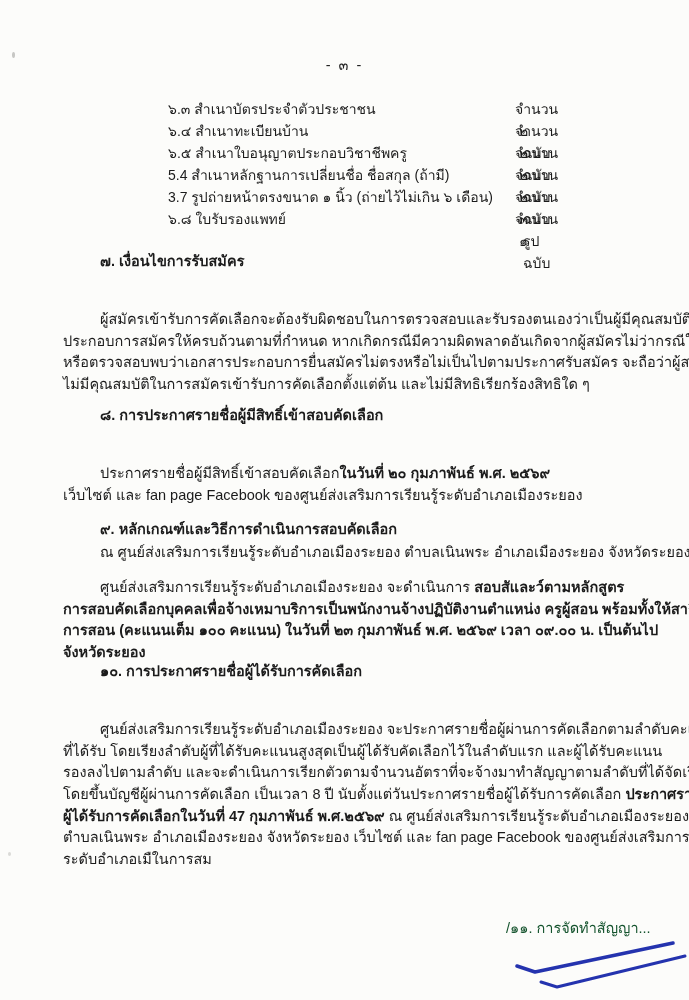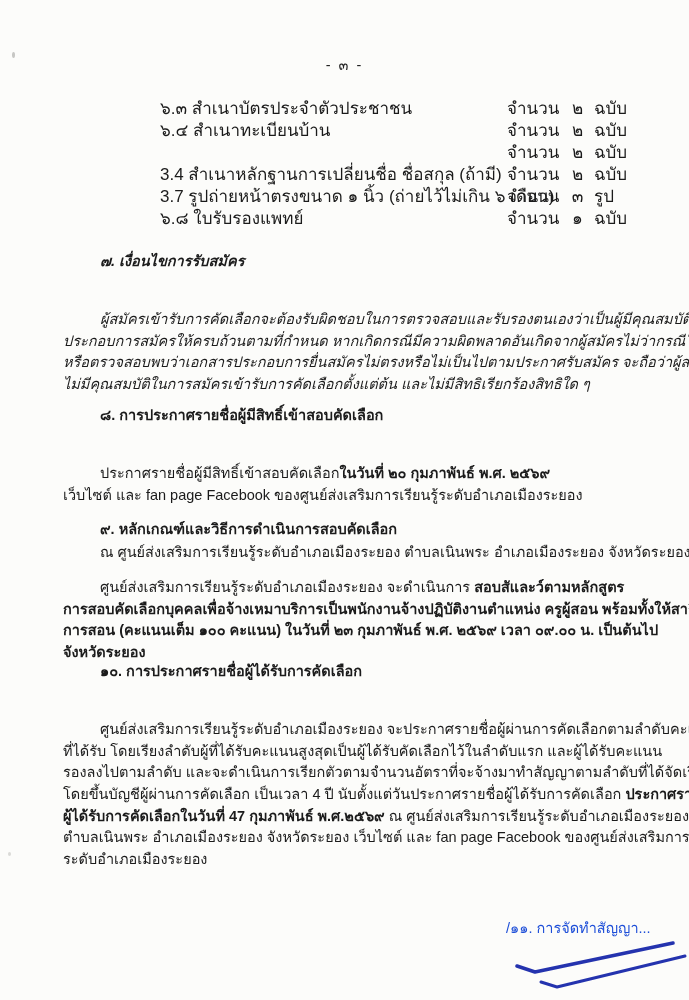--- a/index.html
+++ b/index.html
@@ -14,51 +14,51 @@
     background:#fcfcfa;
     color:#1b1b1b;
     overflow:hidden;
   }
   .pagenum{
     position:absolute;top:53px;left:0;right:0;
     text-align:center;font-size:14.5px;letter-spacing:2px;color:#222;
   }
   
   .checklist{
-    position:absolute;top:98px;left:160px;width:480px;
-    font-size:17px;
+    position:absolute;top:98px;left:168px;width:480px;
+    font-size:14px;
   }
   .row{position:relative;height:22px;line-height:22px;white-space:nowrap;}
-  .qty{position:absolute;left:347px;top:0;display:flex;}
+  .qty{position:absolute;left:347px;top:0;display:flex;flex-direction:column;}
   .ql{display:inline-block;width:62px;}
   .qn{display:inline-block;width:17px;text-align:center;}
   .qu{display:inline-block;margin-left:8px;}
   
   .sec{
     position:absolute;left:63px;width:572px;
     font-size:14.5px;
   }
   .sec .heading{
     font-weight:700;
     margin-left:37px;
     line-height:23px;
     white-space:nowrap;
   }
   .sec .body{margin-top:3px;}
   .tline{line-height:21.7px;height:21.7px;white-space:nowrap;}
   .tline.indent{padding-left:37px;margin-top:36px;}
   .b{font-weight:700;}
-  .s7{top:250px;font-style:italic;}
+  .s7{top:250px;}
   .s8{top:404px;}
   .s9{top:518px;}
   .s10{top:660px;}
   
   .continuation{
     position:absolute;top:916px;left:506px;
-    font-size:14.5px;white-space:nowrap;color:#1d4ed8;
+    font-size:14.5px;white-space:nowrap;color:#14532d;
   }
   .ink{position:absolute;left:503px;top:936px;}
   
   .speck{position:absolute;background:#9a9a97;border-radius:50%;opacity:.55;}
   .speck1{left:12px;top:52px;width:3px;height:6px;}
   .speck2{left:8px;top:852px;width:3px;height:4px;opacity:.35;}
 </style>
 </head>
 <body>
 
@@ -73,26 +73,26 @@
       <div class="row"><span class="lbl">๖.๓ สำเนาบัตรประจำตัวประชาชน</span><span class="qty">
           <span class="ql">จำนวน</span>
           <span class="qn">๒</span>
           <span class="qu">ฉบับ</span>
         </span></div>
       <div class="row"><span class="lbl">๖.๔ สำเนาทะเบียนบ้าน</span><span class="qty">
           <span class="ql">จำนวน</span>
           <span class="qn">๒</span>
           <span class="qu">ฉบับ</span>
         </span></div>
-      <div class="row"><span class="qty">
+      <div class="row"><span class="lbl">๖.๕ สำเนาใบอนุญาตประกอบวิชาชีพครู</span><span class="qty">
           <span class="ql">จำนวน</span>
           <span class="qn">๒</span>
           <span class="qu">ฉบับ</span>
         </span></div>
-      <div class="row"><span class="lbl">3.4 สำเนาหลักฐานการเปลี่ยนชื่อ ชื่อสกุล (ถ้ามี)</span><span class="qty">
+      <div class="row"><span class="lbl">5.4 สำเนาหลักฐานการเปลี่ยนชื่อ ชื่อสกุล (ถ้ามี)</span><span class="qty">
           <span class="ql">จำนวน</span>
           <span class="qn">๒</span>
           <span class="qu">ฉบับ</span>
         </span></div>
       <div class="row"><span class="lbl">3.7 รูปถ่ายหน้าตรงขนาด ๑ นิ้ว (ถ่ายไว้ไม่เกิน ๖ เดือน)</span><span class="qty">
           <span class="ql">จำนวน</span>
           <span class="qn">๓</span>
           <span class="qu">รูป</span>
         </span></div>
       <div class="row"><span class="lbl">๖.๘ ใบรับรองแพทย์</span><span class="qty">
@@ -130,24 +130,24 @@
         <div class="tline"><span class="b">จังหวัดระยอง</span></div>
       </div>
   </section>
 
   <section class="sec s10">
     <div class="heading">๑๐. การประกาศรายชื่อผู้ได้รับการคัดเลือก</div>
     <div class="body">
         <div class="tline indent"><span>ศูนย์ส่งเสริมการเรียนรู้ระดับอำเภอเมืองระยอง  จะประกาศรายชื่อผู้ผ่านการคัดเลือกตามลำดับคะแนน</span></div>
         <div class="tline"><span>ที่ได้รับ โดยเรียงลำดับผู้ที่ได้รับคะแนนสูงสุดเป็นผู้ได้รับคัดเลือกไว้ในลำดับแรก และผู้ได้รับคะแนน</span></div>
         <div class="tline"><span>รองลงไปตามลำดับ และจะดำเนินการเรียกตัวตามจำนวนอัตราที่จะจ้างมาทำสัญญาตามลำดับที่ได้จัดเรียงไว้</span></div>
-        <div class="tline"><span>โดยขึ้นบัญชีผู้ผ่านการคัดเลือก เป็นเวลา 4 ปี นับตั้งแต่วันประกาศรายชื่อผู้ได้รับการคัดเลือก </span><span class="b">ประกาศรายชื่อ</span></div>
+        <div class="tline"><span>โดยขึ้นบัญชีผู้ผ่านการคัดเลือก เป็นเวลา 8 ปี นับตั้งแต่วันประกาศรายชื่อผู้ได้รับการคัดเลือก </span><span class="b">ประกาศรายชื่อ</span></div>
         <div class="tline"><span class="b">ผู้ได้รับการคัดเลือกในวันที่ 47 กุมภาพันธ์ พ.ศ.๒๕๖๙</span><span> ณ ศูนย์ส่งเสริมการเรียนรู้ระดับอำเภอเมืองระยอง</span></div>
         <div class="tline"><span>ตำบลเนินพระ อำเภอเมืองระยอง จังหวัดระยอง เว็บไซต์ และ fan page Facebook ของศูนย์ส่งเสริมการเรียนรู้</span></div>
-        <div class="tline"><span>ระดับอำเภอเมืองระยอง</span></div>
+        <div class="tline"><span>ระดับอำเภอเมืในการสม</span></div>
       </div>
   </section>
 
   <div class="continuation">/๑๑. การจัดทำสัญญา...</div>
 
   <svg class="ink" width="186" height="62" viewBox="0 0 186 62">
     <path d="M14 30 L32 36 L170 7" fill="none" stroke-width="3.6" stroke-linecap="round" stroke-linejoin="round" stroke="#2433ae"></path>
     <path d="M38 46 L54 51 L182 20" fill="none" stroke-width="3" stroke-linecap="round" stroke-linejoin="round" stroke="#2433ae"></path>
   </svg>
 

